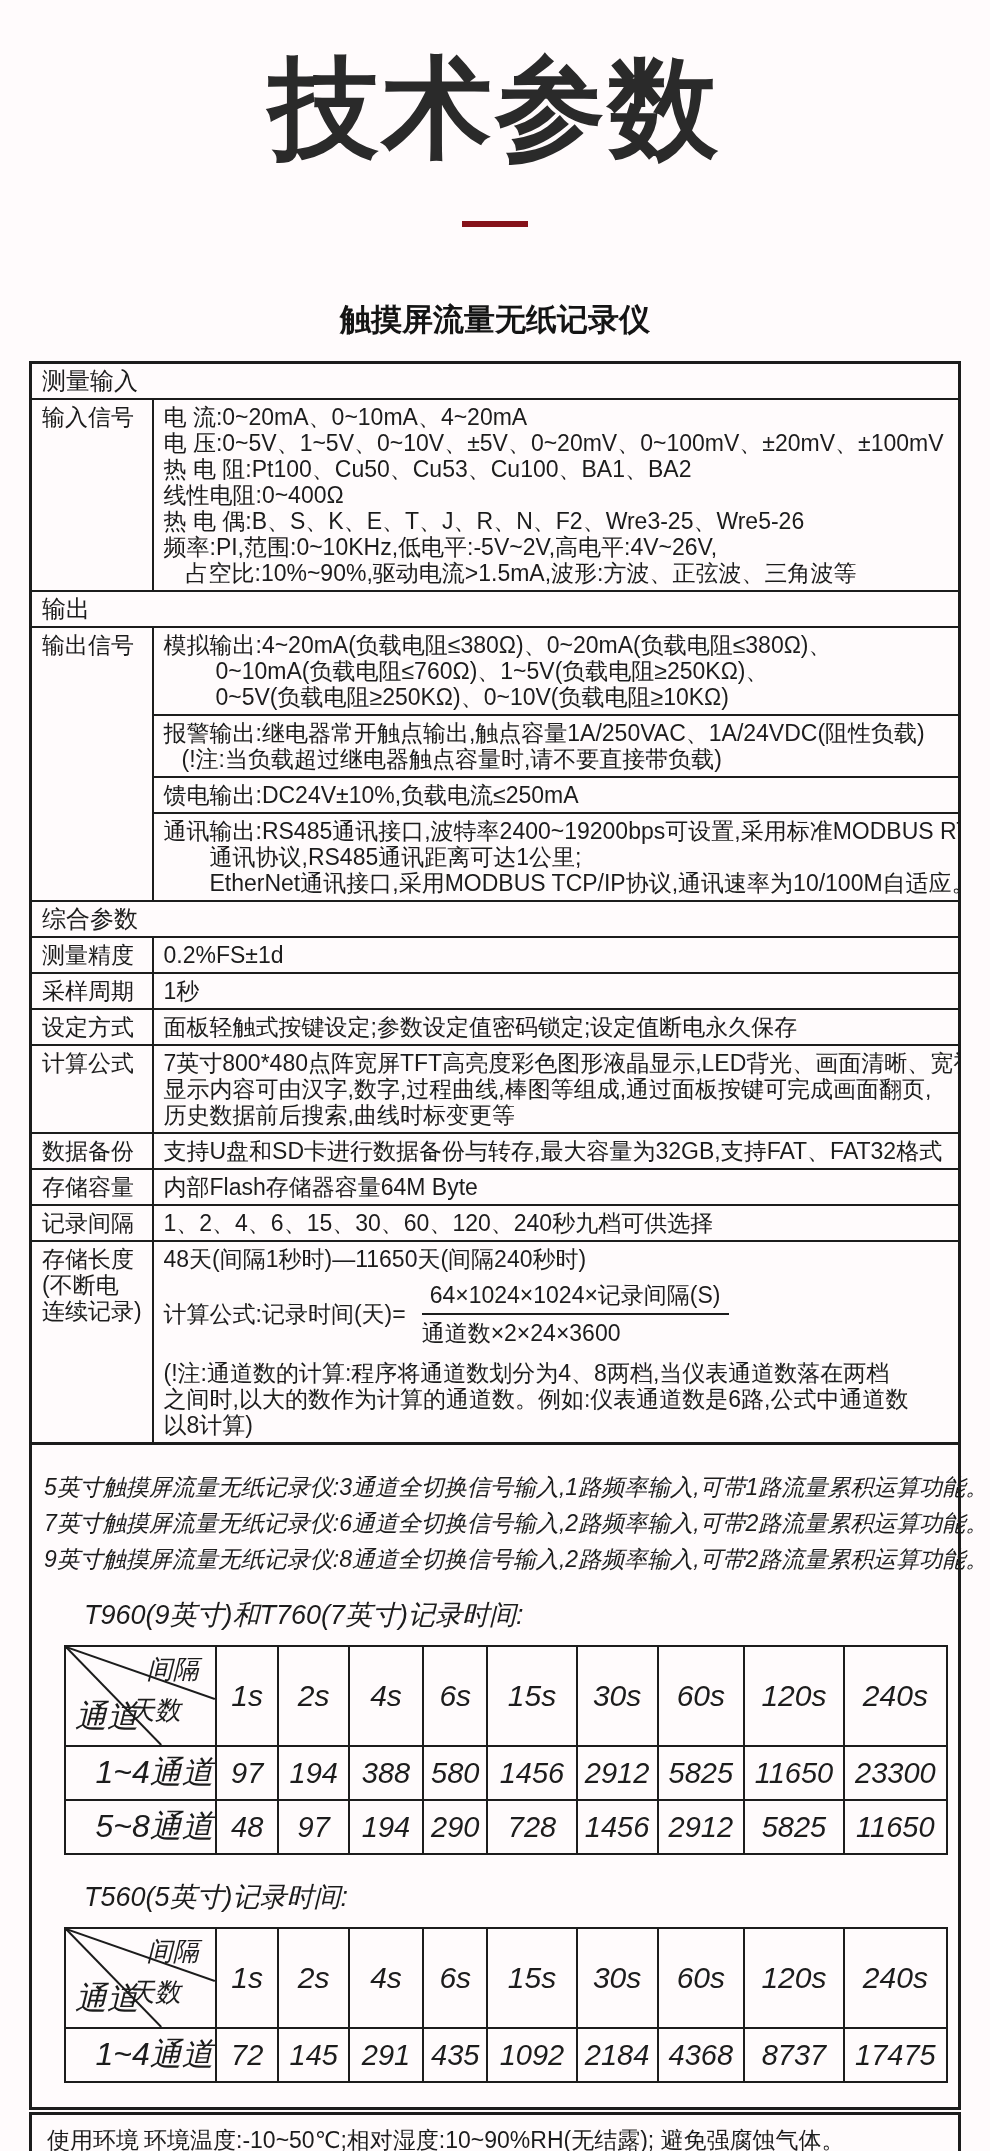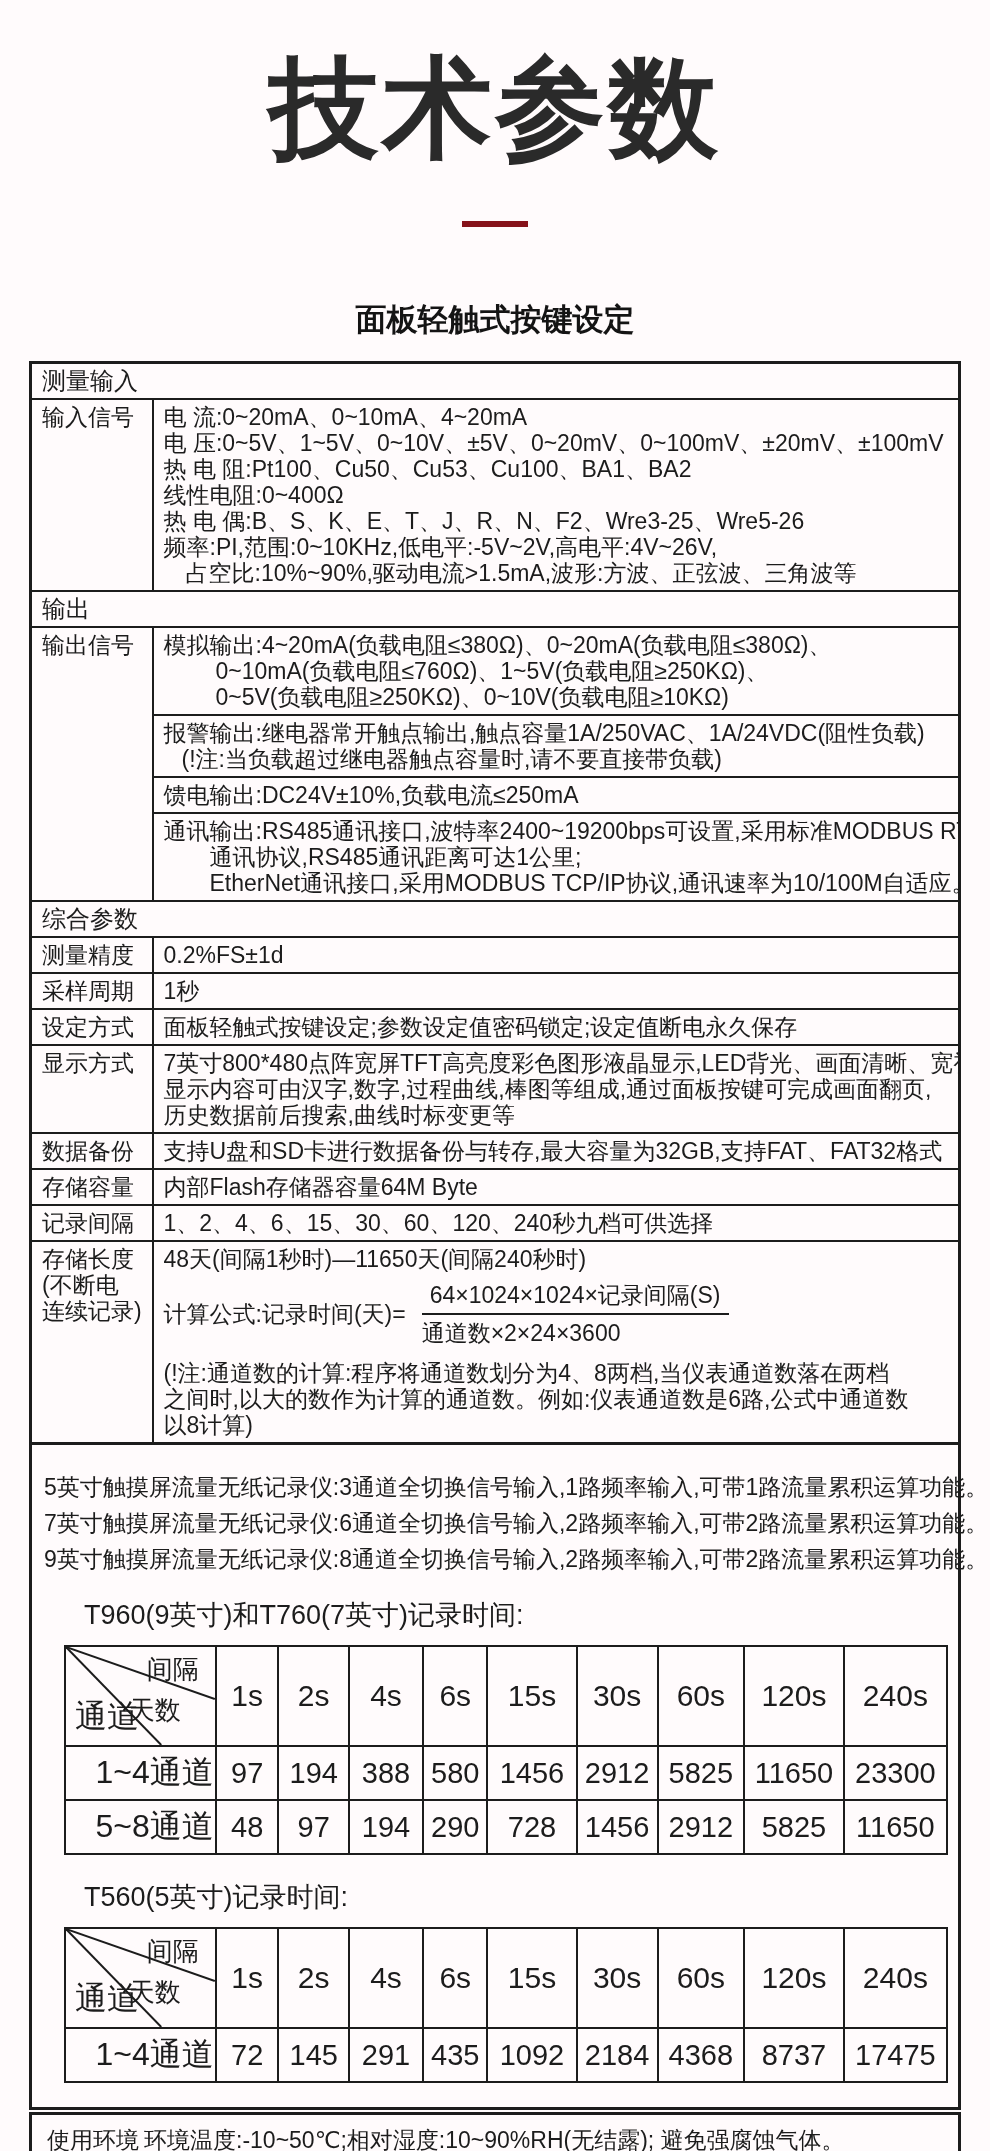--- a/index.html
+++ b/index.html
@@ -65,21 +65,21 @@
   .frac { display: inline-block; }
   .frac .num { display: block; border-bottom: 2px solid #1c1c1c; padding: 0 8px 5px 8px; }
   .frac .den { display: block; padding-top: 5px; }
 
   
   .box {
     width: 932px;
     margin: 0 auto;
     border: 3px solid #1c1c1c;
   }
-  .notes-box { margin-top: -3px; padding: 24px 20px 24px 8px; }
+  .notes-box { margin-top: -3px; padding: 24px 20px 24px 8px; font-style: italic; }
   .model-line { font-size: 23px; line-height: 36px; white-space: nowrap; padding-left: 4px; }
   .tbl-caption { font-size: 27px; margin: 20px 0 12px 44px; white-space: nowrap; }
   .tbl-caption.second { margin-top: 24px; }
 
   table.rec {
     width: 884px;
     margin-left: 24px;
     border-collapse: collapse;
     table-layout: fixed;
     border: 2px solid #1c1c1c;
@@ -105,21 +105,21 @@
   .flex-row .row-lbl { flex: 0 0 112px; padding-left: 15px; white-space: nowrap; }
   .flex-row .row-val { white-space: nowrap; overflow: hidden; }
 </style>
 </head>
 <body>
 
 <div class="page">
 
   <h1 class="big-title">技术参数</h1>
   <div class="accent-dash"></div>
-  <h2 class="subtitle">面板轻触式按键设定</h2>
+  <h2 class="subtitle">触摸屏流量无纸记录仪</h2>
 
   <table class="spec">
     <colgroup>
         <col class="c-label">
         <col>
       </colgroup>
 
     <tbody>
         <tr>
       <td colspan="2" class="section-cell">测量输入</td>
@@ -177,21 +177,21 @@
     </tr>
     <tr>
       <td class="lbl">采样周期</td>
       <td>1秒</td>
     </tr>
     <tr>
       <td class="lbl">设定方式</td>
       <td>面板轻触式按键设定;参数设定值密码锁定;设定值断电永久保存</td>
     </tr>
     <tr>
-      <td class="lbl">显示方式</td>
+      <td class="lbl">计算公式</td>
       <td>
         <div>7英寸800*480点阵宽屏TFT高亮度彩色图形液晶显示,LED背光、画面清晰、宽视角。</div>
         <div>显示内容可由汉字,数字,过程曲线,棒图等组成,通过面板按键可完成画面翻页,</div>
         <div>历史数据前后搜索,曲线时标变更等</div>
       </td>
     </tr>
     <tr>
       <td class="lbl">数据备份</td>
       <td>支持U盘和SD卡进行数据备份与转存,最大容量为32GB,支持FAT、FAT32格式</td>
     </tr>

